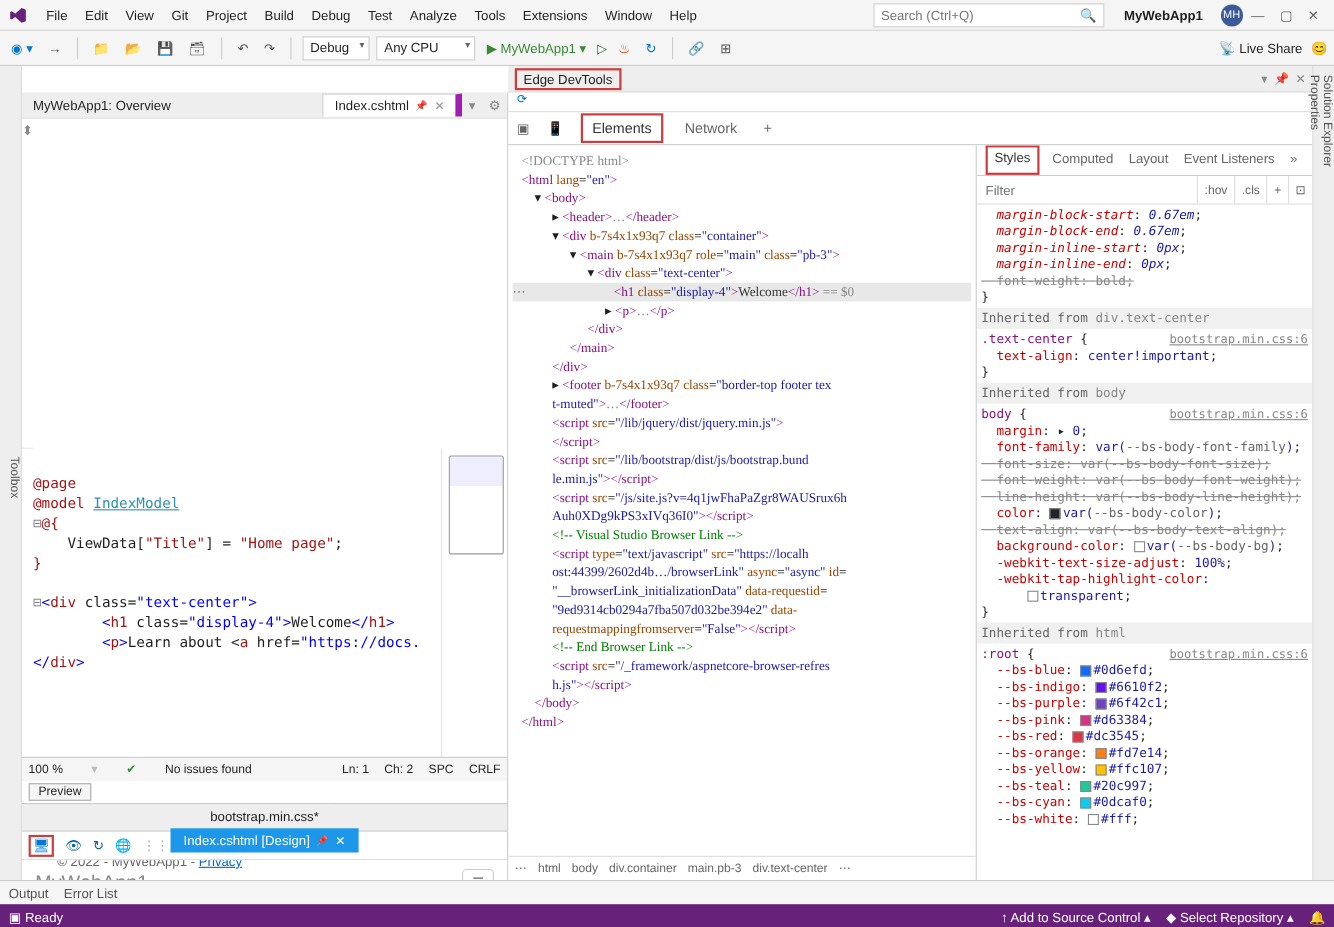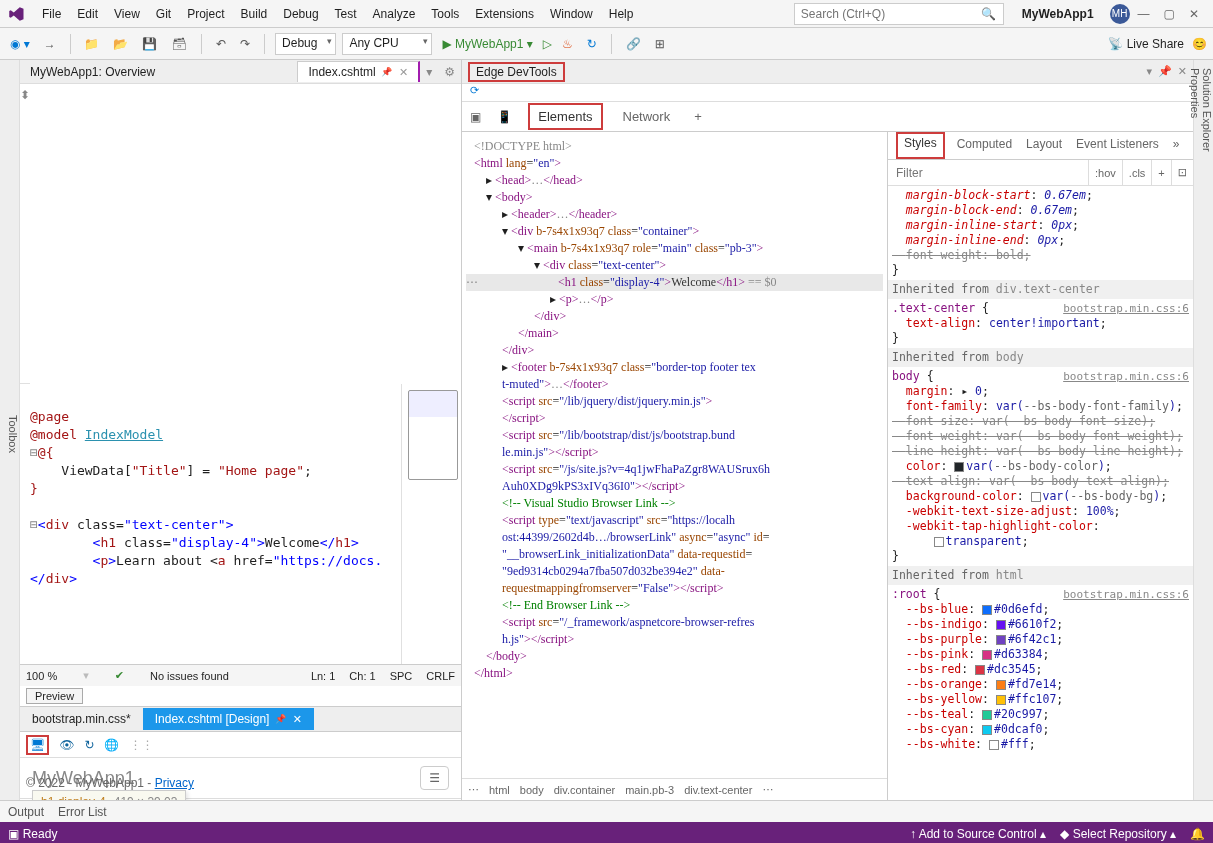--- a/index.html
+++ b/index.html
@@ -15,50 +15,50 @@
 .winbtns { display: flex; gap: 14px; padding-right: 8px; color: #666; }
 .toolbar { display: flex; align-items: center; height: 32px; padding: 0 6px; background: #f5f5f5; border-bottom: 1px solid #ccc; gap: 6px; }
 .tb-btn { padding: 2px 4px; color: #555; cursor: pointer; }
 .tb-sep { width: 1px; height: 20px; background: #ccc; margin: 0 4px; }
 .tb-combo { border: 1px solid #ccc; background: #fff; padding: 2px 18px 2px 6px; height: 22px; position: relative; font-size: 12px; }
 .tb-combo::after { content: "▾"; position: absolute; right: 4px; color: #666; font-size: 9px; }
 .tb-play { color: #388a34; margin-left: 4px; }
 .tb-right { margin-left: auto; display: flex; align-items: center; gap: 8px; }
 .main-area { display: flex; height: 740px; }
 .side-rail { width: 20px; background: #eee; border-right: 1px solid #ddd; writing-mode: vertical-rl; text-align: center; padding-top: 8px; color: #555; font-size: 11px; }
-.left-col { width: 442px; display: flex; flex-direction: column; border-right: 1px solid #ccc; }
+.left-col { width: 442px; display: flex; flex-direction: column; border-right: 1px solid #ccc; margin-top: 24px; }
 .tabs-row { display: flex; align-items: center; height: 24px; background: #eee; border-bottom: 1px solid #ddd; }
 .tab { padding: 3px 10px; font-size: 12px; background: #eee; display: flex; align-items: center; gap: 6px; }
-.tab.active { background: #fff; border-top: 1px solid #ccc; border-right: 2px solid #a21caf; border-left: 1px solid #ccc; }
+.tab.active { background: #fff; border-top: 1px solid #ccc; border-right: 6px solid #a21caf; border-left: 1px solid #ccc; }
 .tab .pin { color: #999; font-size: 9px; }
 .tab .close { color: #999; font-size: 11px; }
 .code-area { display: flex; height: 300px; background: #fff; }
 .code-text { flex: 1; padding: 6px 10px; font-family: Consolas, monospace; font-size: 13px; line-height: 18px; overflow: hidden; white-space: pre; }
 .kw-brown { color: #a31515; }
 .kw-blue { color: #0000ff; }
 .kw-teal { color: #2b91af; text-decoration: underline; }
 .kw-gray { color: #888; }
 .minimap { width: 60px; border-left: 1px solid #e0e0e0; padding: 6px; }
 .minimap-box { border: 1px solid #999; height: 90px; width: 50px; background: linear-gradient(#eef 0 30%, #fff 30% 100%); border-radius: 2px; }
 .statusbar-ed { display: flex; align-items: center; height: 22px; border-top: 1px solid #ccc; background: #f5f5f5; font-size: 11px; padding: 0 6px; gap: 26px; }
 .statusbar-ed .right { margin-left: auto; display: flex; gap: 14px; }
-.preview-tabs { display: flex; align-items: center; height: 26px; background: #eee; border-top: 1px solid #ccc; border-bottom: 1px solid #ccc; }
+.preview-tabs { display: flex; align-items: center; height: 26px; background: #eee; border-top: 1px solid #ccc; border-bottom: 1px solid #ccc; flex-direction: column; }
 .ptab { padding: 4px 12px; font-size: 12px; background: #eee; }
 .ptab.active { background: #1c97ea; color: #fff; display: flex; align-items: center; gap: 6px; }
 .ptab .pin { font-size: 9px; }
 .ptab .close { font-size: 11px; }
 .ptab-bar { display: flex; align-items: center; height: 26px; border-bottom: 1px solid #ddd; padding: 0 6px; gap: 10px; color: #0e639c; }
 .ptab-bar .sel { border: 2px solid #cd3c3c; padding: 1px 2px; }
 .preview-pane { flex: 1; background: #fff; padding: 0; overflow: hidden; position: relative; }
 .browser-chrome { border-bottom: 1px solid #ddd; padding: 8px 12px; display: flex; justify-content: space-between; align-items: center; }
 .hamburger { border: 1px solid #ccc; border-radius: 4px; padding: 4px 8px; color: #666; }
 .tooltip { position: absolute; top: 32px; left: 12px; background: #f9f9f0; border: 1px solid #ccc; padding: 4px 8px; font-size: 12px; box-shadow: 2px 2px 4px rgba(0,0,0,0.1); z-index: 10; }
 .tooltip .sel { color: #c08020; }
 .tooltip .dim { color: #888; margin-left: 8px; }
-.footer-line { position: absolute; bottom: 10px; left: 6px; font-size: 12px; color: #666; }
+.footer-line { position: absolute; bottom: 10px; left: 32px; font-size: 12px; color: #666; }
 .footer-line a { color: #0066cc; text-decoration: underline; }
 .center-col { flex: 1; display: flex; flex-direction: column; }
 .devtools-header { height: 24px; background: #eee; border-bottom: 1px solid #ddd; display: flex; align-items: center; padding: 0 6px; }
 .devtools-title { border: 2px solid #cd3c3c; padding: 1px 6px; font-size: 12px; }
 .devtools-pins { margin-left: auto; display: flex; gap: 6px; color: #888; font-size: 11px; }
 .devtools-nav { height: 18px; border-bottom: 1px solid #ddd; padding: 0 8px; color: #0078d4; font-size: 11px; }
 .devtools-tabs { display: flex; align-items: center; height: 30px; border-bottom: 1px solid #ccc; padding: 0 8px; gap: 16px; }
 .devtools-tabs .icon { color: #666; }
 .devtab { padding: 6px 4px; color: #666; cursor: pointer; font-size: 13px; }
 .devtab.active { color: #333; border-bottom: 2px solid #0078d4; }
@@ -203,21 +203,21 @@
           <div class="minimap-box"></div>
         </div>
     </div>
     <div class="statusbar-ed">
       <span>100 %</span>
       <span style="color:#bbb">▾</span>
       <span class="check-icon">✔</span>
       <span>No issues found</span>
       <div class="right">
         <span>Ln: 1</span>
-        <span>Ch: 1</span>
+        <span>Ch: 2</span>
         <span>SPC</span>
         <span>CRLF</span>
       </div>
     </div>
     <span class="preview-btn">Preview</span>
 
     <div class="preview-tabs">
       <div class="ptab">bootstrap.min.css*</div>
       <div class="ptab active">
         <span>Index.cshtml [Design]</span>
@@ -263,21 +263,20 @@
       <span class="devtab active boxed">Elements</span>
       <span class="devtab">Network</span>
       <span class="devtab">+</span>
     </div>
     <div class="devtools-body">
 
       <div style="flex:1;display:flex;flex-direction:column">
       <div class="dom-tree">
 <div class="dom-line" style="padding-left:8px"><span class="t-gray">&lt;!DOCTYPE html&gt;</span></div>
 <div class="dom-line" style="padding-left:8px"><span class="t-tag">&lt;html</span> <span class="t-attr">lang</span>=<span class="t-val">"en"</span><span class="t-tag">&gt;</span></div>
-<div class="dom-line" style="padding-left:20px">▸ <span class="t-tag">&lt;head&gt;</span><span class="t-gray">…</span><span class="t-tag">&lt;/head&gt;</span></div>
 <div class="dom-line" style="padding-left:20px">▾ <span class="t-tag">&lt;body&gt;</span></div>
 <div class="dom-line" style="padding-left:36px">▸ <span class="t-tag">&lt;header&gt;</span><span class="t-gray">…</span><span class="t-tag">&lt;/header&gt;</span></div>
 <div class="dom-line" style="padding-left:36px">▾ <span class="t-tag">&lt;div</span> <span class="t-attr">b-7s4x1x93q7 class</span>=<span class="t-val">"container"</span><span class="t-tag">&gt;</span></div>
 <div class="dom-line" style="padding-left:52px">▾ <span class="t-tag">&lt;main</span> <span class="t-attr">b-7s4x1x93q7 role</span>=<span class="t-val">"main"</span> <span class="t-attr">class</span>=<span class="t-val">"pb-3"</span><span class="t-tag">&gt;</span></div>
 <div class="dom-line" style="padding-left:68px">▾ <span class="t-tag">&lt;div</span> <span class="t-attr">class</span>=<span class="t-val">"text-center"</span><span class="t-tag">&gt;</span></div>
 <div class="dom-line dom-hl" style="padding-left:0"><span class="t-gray">⋯</span><span style="padding-left:80px"></span><span class="t-tag">&lt;h1</span> <span class="t-attr">class</span>=<span class="t-val">"display-4"</span><span class="t-tag">&gt;</span><span class="t-text">Welcome</span><span class="t-tag">&lt;/h1&gt;</span> <span class="t-gray">== $0</span></div>
 <div class="dom-line" style="padding-left:84px">▸ <span class="t-tag">&lt;p&gt;</span><span class="t-gray">…</span><span class="t-tag">&lt;/p&gt;</span></div>
 <div class="dom-line" style="padding-left:68px"><span class="t-tag">&lt;/div&gt;</span></div>
 <div class="dom-line" style="padding-left:52px"><span class="t-tag">&lt;/main&gt;</span></div>
 <div class="dom-line" style="padding-left:36px"><span class="t-tag">&lt;/div&gt;</span></div>

